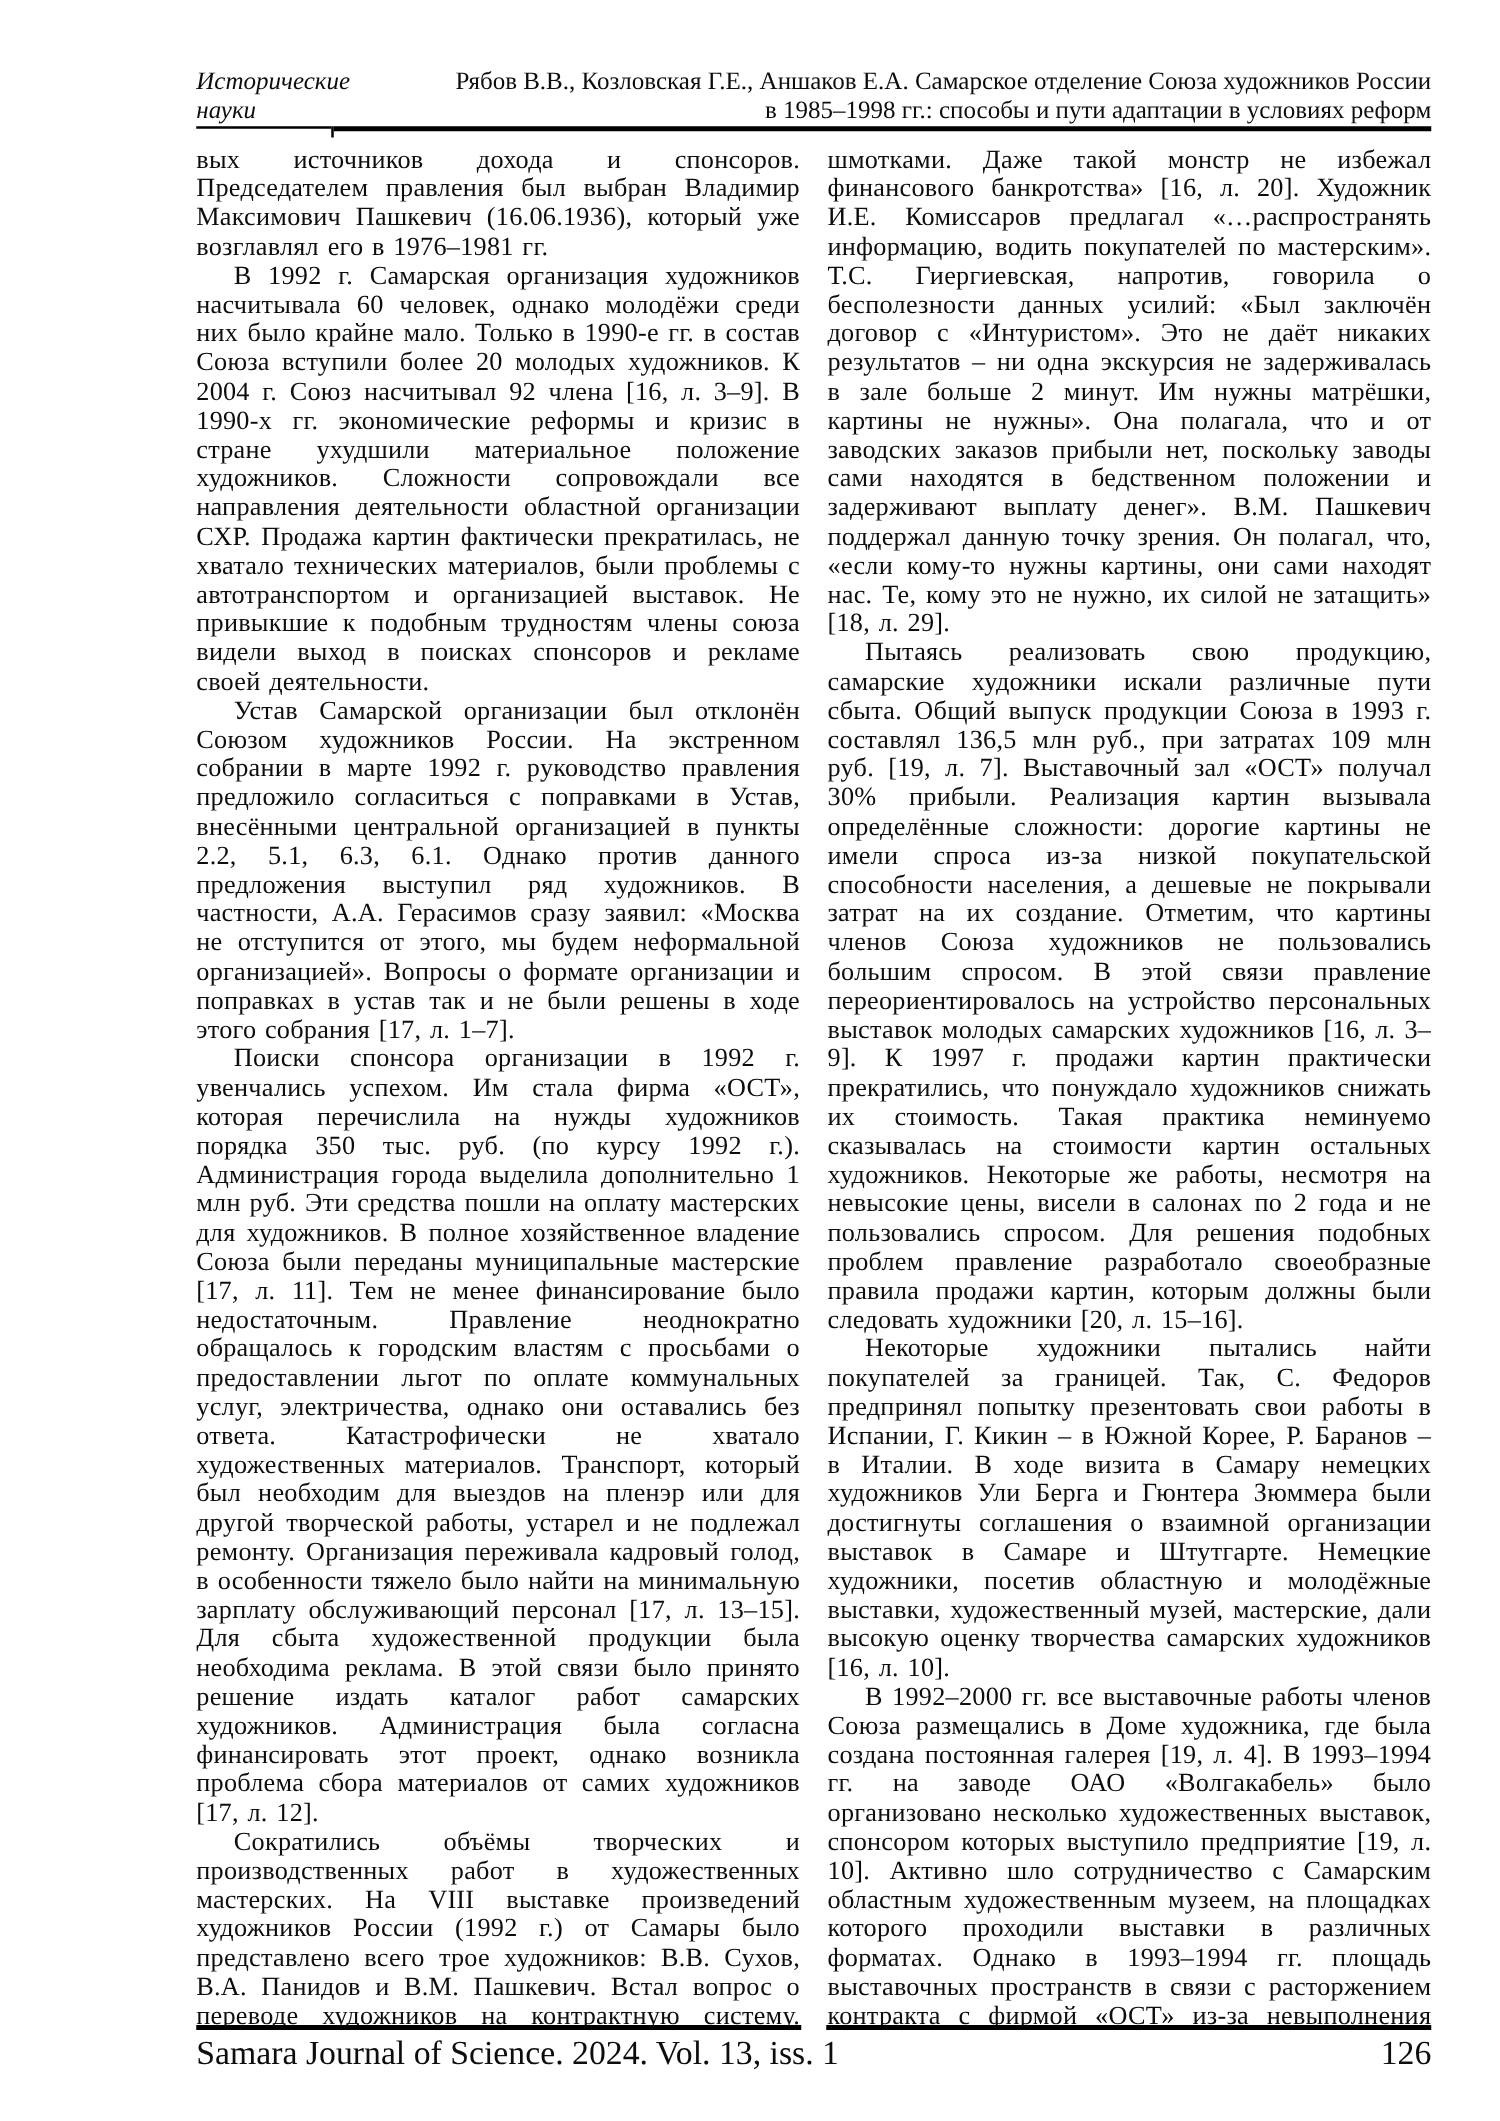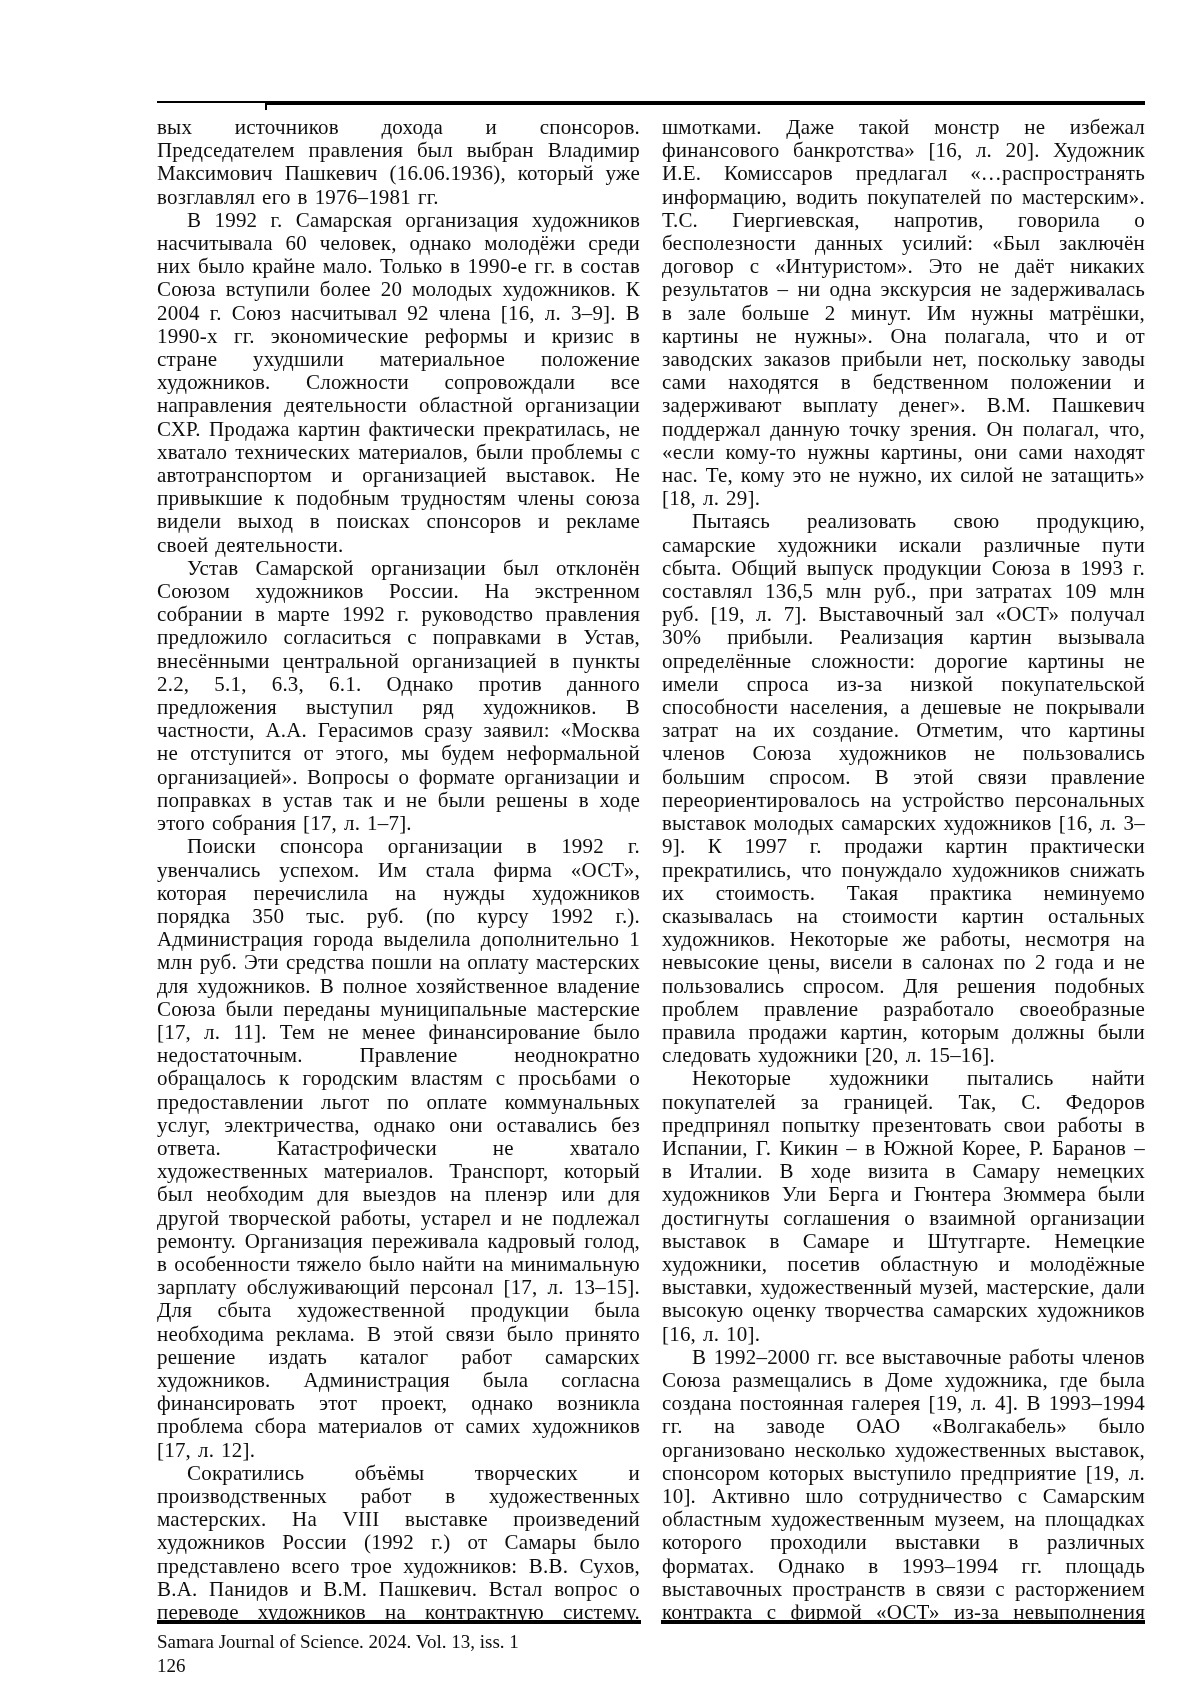--- a/index.html
+++ b/index.html
@@ -65,30 +65,39 @@
     top: 1620px; left: 157px; width: 988px;
     display: flex;
     justify-content: space-between;
   }
   .footer-rule .seg { width: 484px; height: 4px; background: #000; }
   .footer {
     position: absolute;
     top: 1630px; left: 157px; width: 988px;
     display: flex;
     justify-content: space-between;
-    font-size: 19px;
+    font-size: 27px;
     line-height: 24px;
-    flex-direction: column;
   }
 </style>
 </head>
 <body>
 
 <div class="page">
 
+  <div class="header">
+    <div class="header-left">
+      <div>Исторические</div>
+      <div>науки</div>
+    </div>
+    <div class="header-right">
+      <div>Рябов В.В., Козловская Г.Е., Аншаков Е.А. Самарское отделение Союза художников России</div>
+      <div>в 1985–1998 гг.: способы и пути адаптации в условиях реформ</div>
+    </div>
+  </div>
 
   <div class="header-rule">
     <span class="thin"></span>
     <span class="tick"></span>
     <span class="thick"></span>
   </div>
 
   <div class="columns">
     <div class="col">
         <p>вых источников дохода и спонсоров. Председателем правления был выбран Владимир Максимович Пашкевич (16.06.1936), который уже возглавлял его в 1976–1981 гг.</p>

